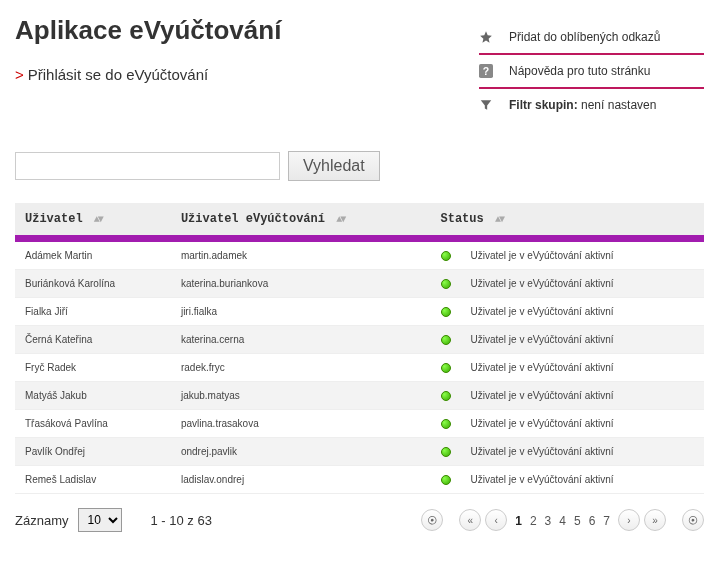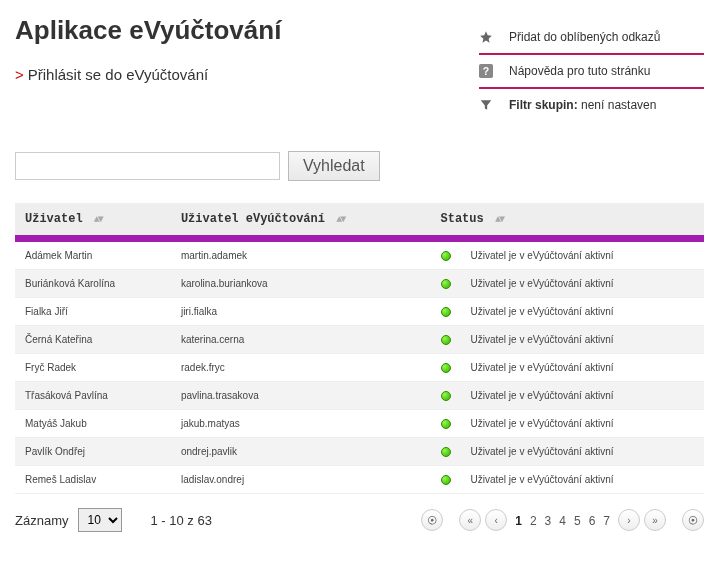--- a/index.html
+++ b/index.html
@@ -218,21 +218,21 @@
         <td>martin.adamek</td>
         <td>
           <div class="status-cell">
             <span class="dot"></span>
             <span>Uživatel je v eVyúčtování aktivní</span>
           </div>
         </td>
       </tr>
       <tr>
         <td>Buriánková Karolína</td>
-        <td>karolina.buriankova</td>
+        <td>katerina.buriankova</td>
         <td>
           <div class="status-cell">
             <span class="dot"></span>
             <span>Uživatel je v eVyúčtování aktivní</span>
           </div>
         </td>
       </tr>
       <tr>
         <td>Fialka Jiří</td>
         <td>jiri.fialka</td>
@@ -257,32 +257,32 @@
         <td>Fryč Radek</td>
         <td>radek.fryc</td>
         <td>
           <div class="status-cell">
             <span class="dot"></span>
             <span>Uživatel je v eVyúčtování aktivní</span>
           </div>
         </td>
       </tr>
       <tr>
+        <td>Matyáš Jakub</td>
+        <td>jakub.matyas</td>
+        <td>
+          <div class="status-cell">
+            <span class="dot"></span>
+            <span>Uživatel je v eVyúčtování aktivní</span>
+          </div>
+        </td>
+      </tr>
+      <tr>
         <td>Třasáková Pavlína</td>
         <td>pavlina.trasakova</td>
-        <td>
-          <div class="status-cell">
-            <span class="dot"></span>
-            <span>Uživatel je v eVyúčtování aktivní</span>
-          </div>
-        </td>
-      </tr>
-      <tr>
-        <td>Matyáš Jakub</td>
-        <td>jakub.matyas</td>
         <td>
           <div class="status-cell">
             <span class="dot"></span>
             <span>Uživatel je v eVyúčtování aktivní</span>
           </div>
         </td>
       </tr>
       <tr>
         <td>Pavlík Ondřej</td>
         <td>ondrej.pavlik</td>

